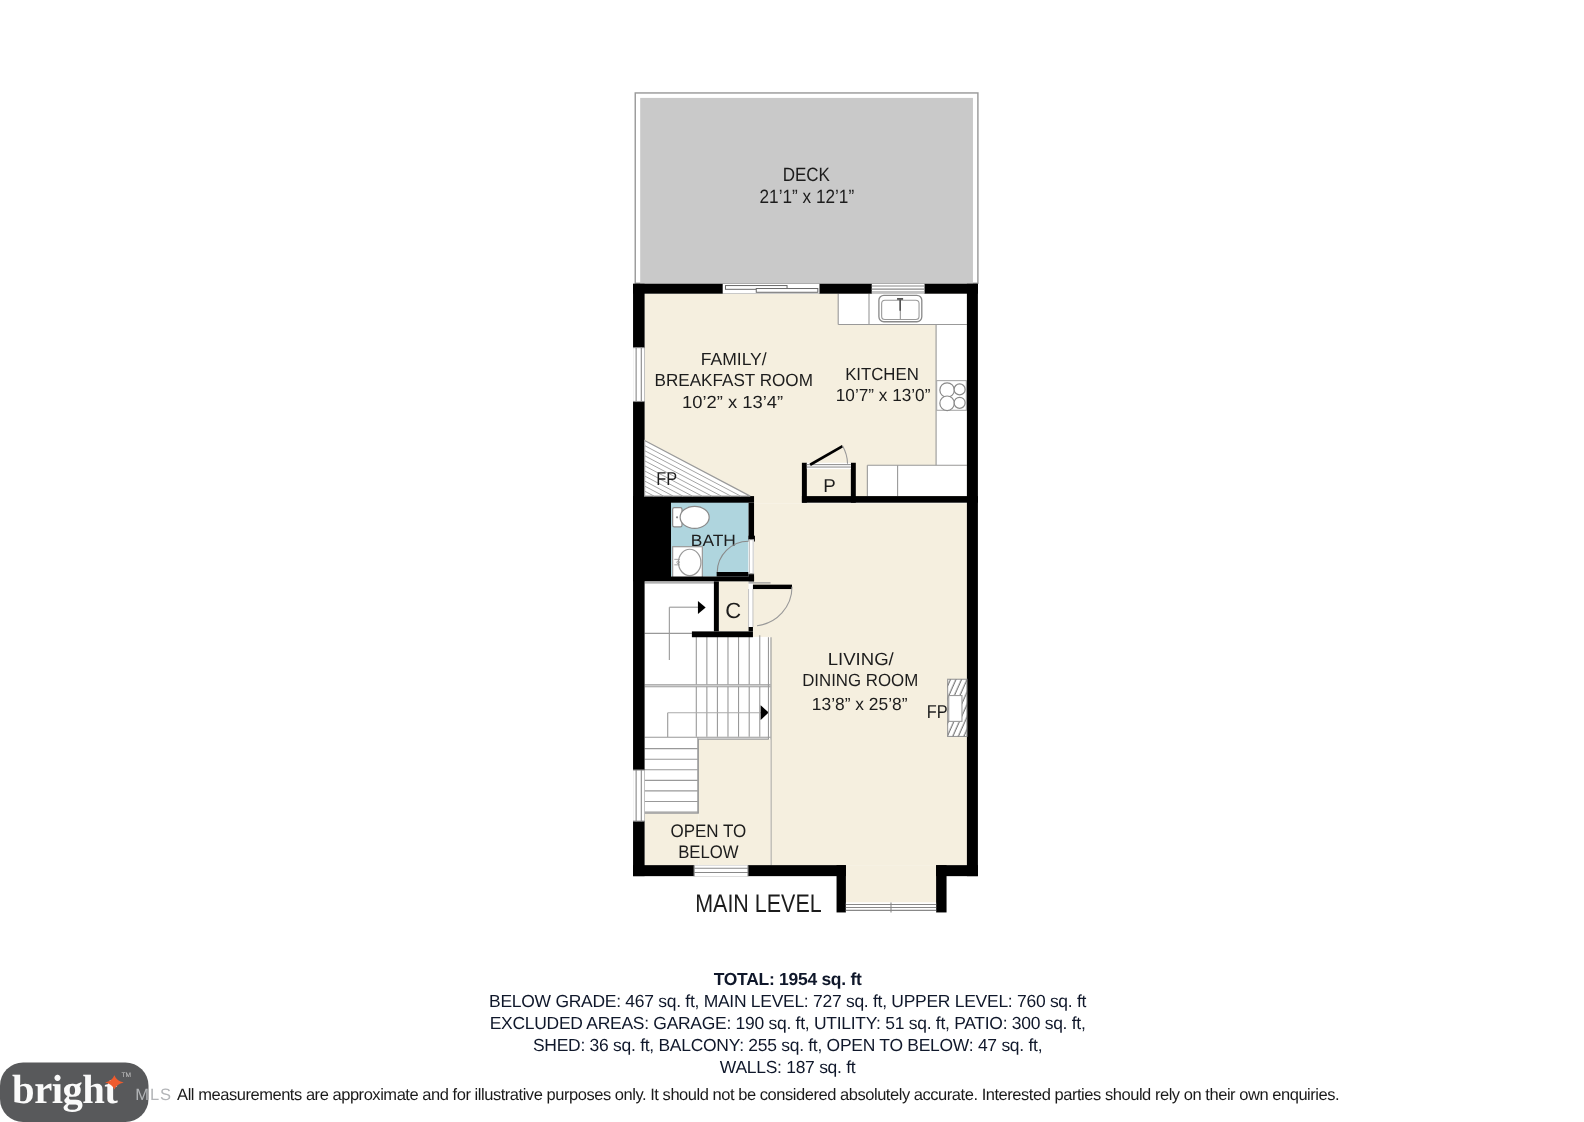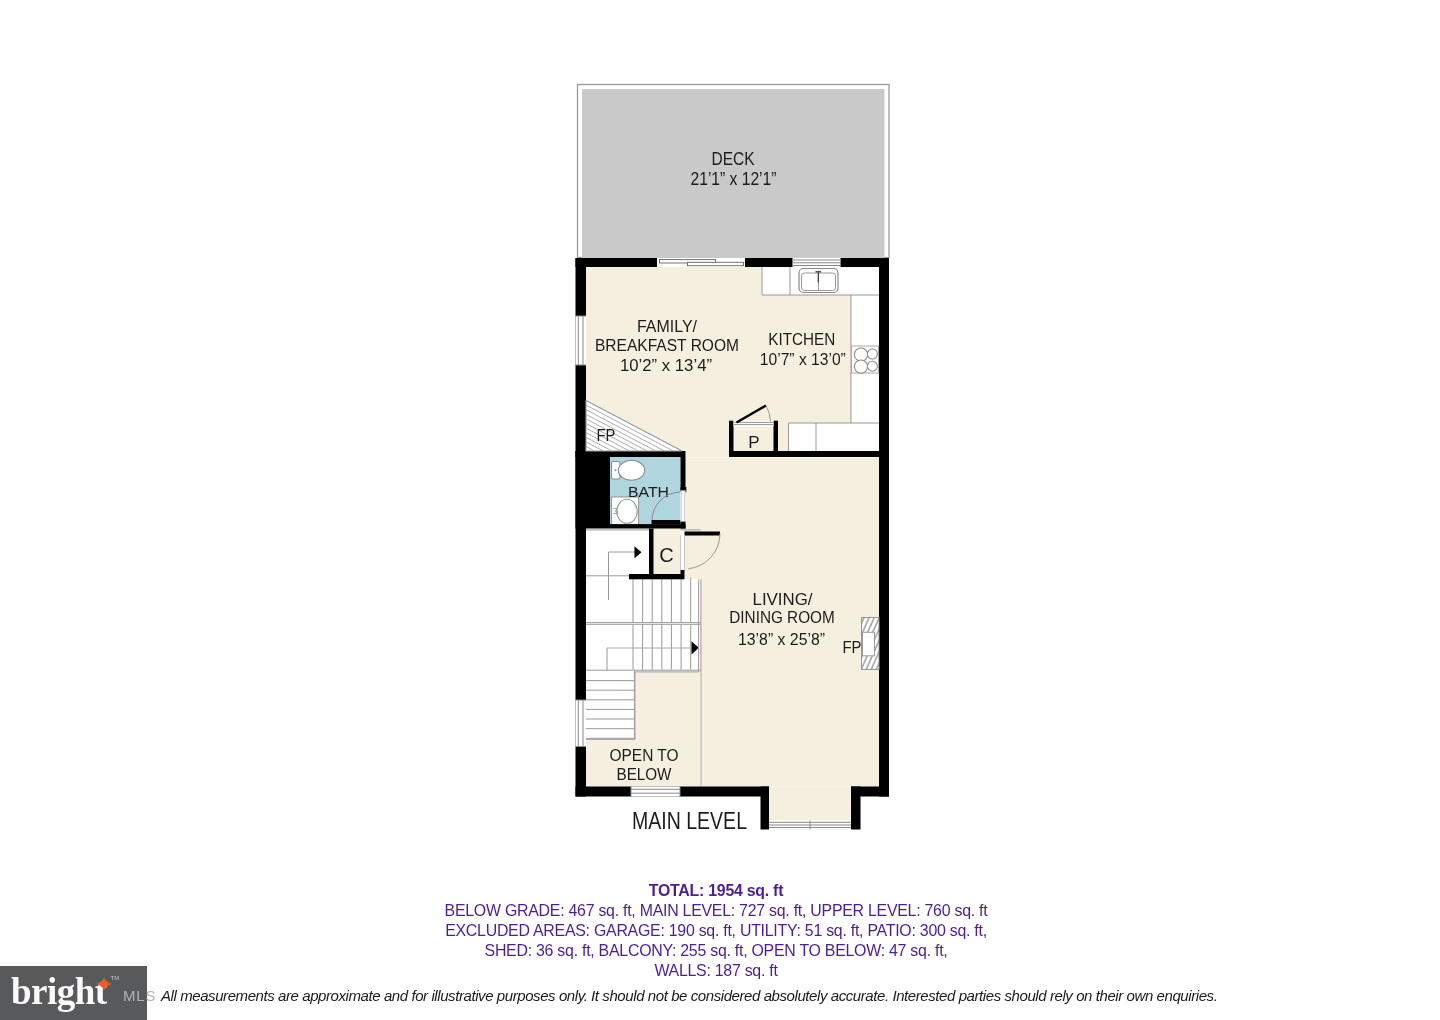--- a/index.html
+++ b/index.html
@@ -1,18 +1,18 @@
 <!DOCTYPE html>
 <html><head><meta charset="utf-8">
 <style>
 html,body{margin:0;padding:0;background:#fff;}
 #page{position:relative;width:1440px;height:1020px;overflow:hidden;font-family:"Liberation Sans",sans-serif;}
-.totals{position:absolute;left:400px;top:881px;width:632px;text-align:center;font-size:15.9px;line-height:19.9px;color:#4c1d95;letter-spacing:-0.25px;}
-.disc{position:absolute;left:161px;top:986.5px;font-size:15px;color:#1a1a1a;letter-spacing:-0.42px;white-space:nowrap;font-style:italic;}
-.logo{position:absolute;left:0;top:966px;width:147px;height:54px;background:#58595B;}
+.totals{position:absolute;left:400px;top:881px;width:632px;text-align:center;font-size:15.9px;line-height:19.9px;color:#0f172a;letter-spacing:-0.25px;}
+.disc{position:absolute;left:161px;top:986.5px;font-size:15px;color:#1a1a1a;letter-spacing:-0.42px;white-space:nowrap;}
+.logo{position:absolute;left:0;top:966px;width:135px;height:54px;background:#58595B;border-radius:21px;}
 .logo .bright{position:absolute;left:11px;top:3.5px;font-family:"Liberation Serif",serif;font-weight:bold;font-size:37px;color:#fafafa;letter-spacing:-0.5px;}
 .logo .mls{position:absolute;left:123px;top:21.3px;font-size:15px;color:#B3B5B8;letter-spacing:0.8px;}
 .logo .tm{position:absolute;left:110.5px;top:9px;font-size:6px;color:#c8c8c8;}
 </style></head>
 <body>
 <div id="page">
 <svg width="1440" height="1020" viewBox="0 0 1440 1020">
 <rect x="577.5" y="84.5" width="311.5" height="173" fill="#fff" stroke="#9a9a9a" stroke-width="1.3"></rect>
 <rect x="582" y="89" width="302.5" height="169" fill="#C9C9C9"></rect>
 <text x="733" y="164.5" font-family="Liberation Sans, sans-serif" font-size="17.5" font-weight="normal" fill="#1c1c1c" text-anchor="middle" textLength="43" lengthAdjust="spacingAndGlyphs">DECK</text>

